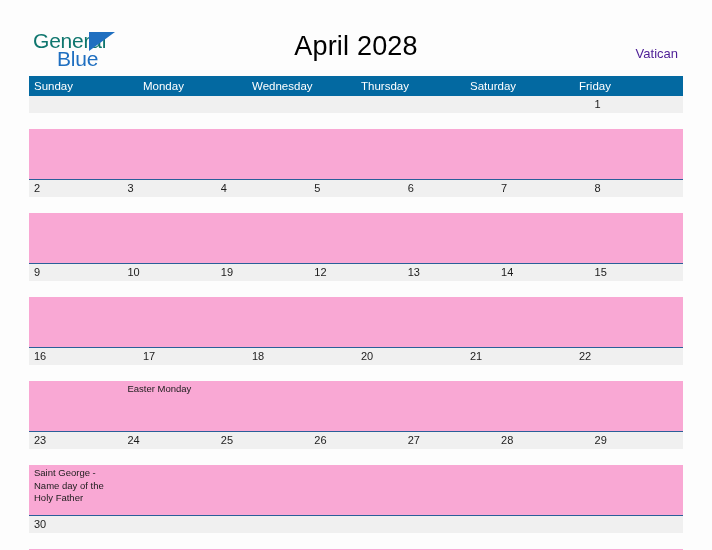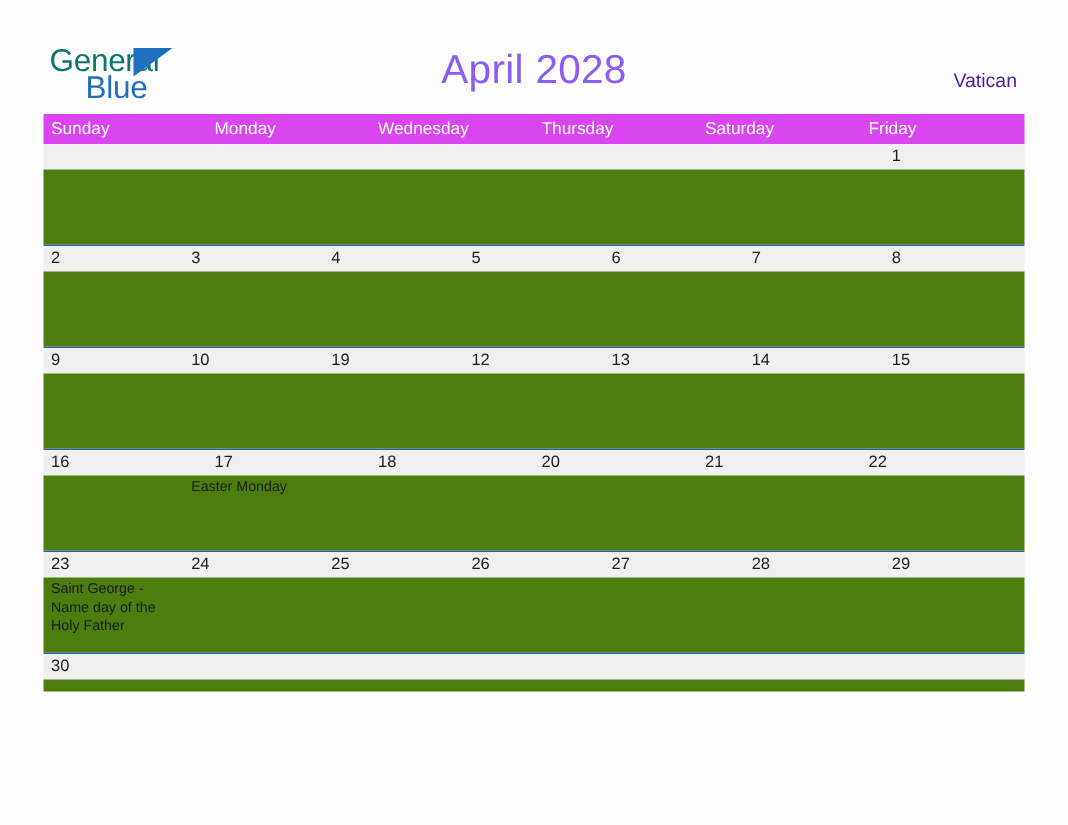--- a/index.html
+++ b/index.html
@@ -68,21 +68,21 @@
     border-bottom: 19px solid transparent;
   }
 
   .cal-title {
     position: absolute;
     left: 0;
     top: 31px;
     width: 712px;
     text-align: center;
     font-size: 27px;
-    color: #8b5cf6;
+    color: #000000;
     font-family: "Liberation Sans", sans-serif;
     font-weight: normal;
     letter-spacing: 0.2px;
   }
 
   .cal-region {
     position: absolute;
     right: 34px;
     top: 46px;
     font-size: 13px;
@@ -95,21 +95,21 @@
     position: absolute;
     left: 29px;
     top: 76px;
     width: 654px;
   }
 
   .weekday-row {
     display: flex;
     width: 100%;
     height: 20px;
-    background: #d946ef;
+    background: #0369a1;
   }
   .weekday-cell {
     flex: 1 1 0;
     color: #ffffff;
     font-size: 11.5px;
     line-height: 20px;
     padding-left: 5px;
     box-sizing: border-box;
     font-family: "Liberation Sans", sans-serif;
     white-space: nowrap;
@@ -138,21 +138,22 @@
     color: #1c1c1c;
     padding-left: 5px;
     box-sizing: border-box;
     font-family: "Liberation Sans", sans-serif;
   }
 
   .event-strip {
     display: flex;
     width: 100%;
     height: 50px;
-    background: #4d7c0f;
+    background: #f9a8d4;
+    margin-top: 16px;
   }
   .event-cell {
     flex: 1 1 0;
     padding: 2px 6px 0 5px;
     box-sizing: border-box;
     font-size: 9.5px;
     line-height: 12.6px;
     color: #1c1c1c;
     font-family: "Liberation Sans", sans-serif;
     white-space: pre-line;

